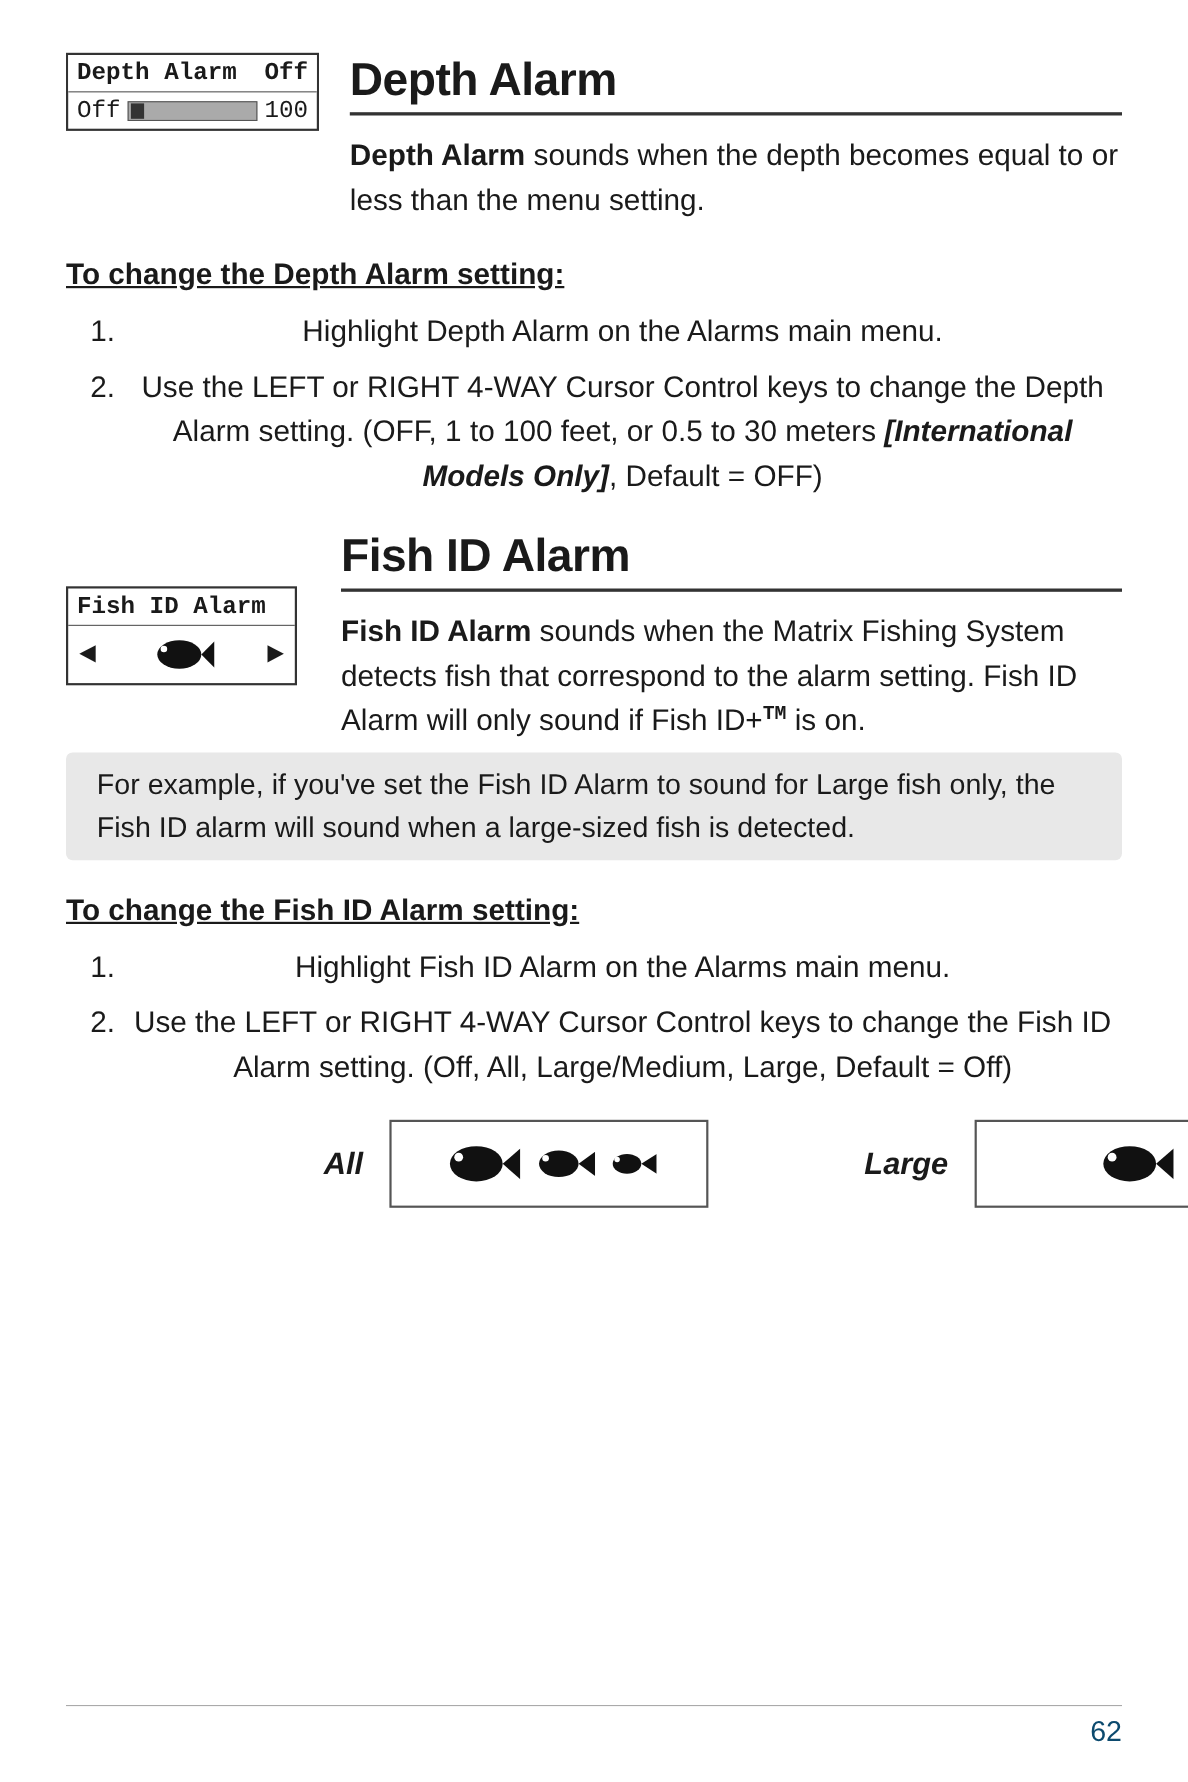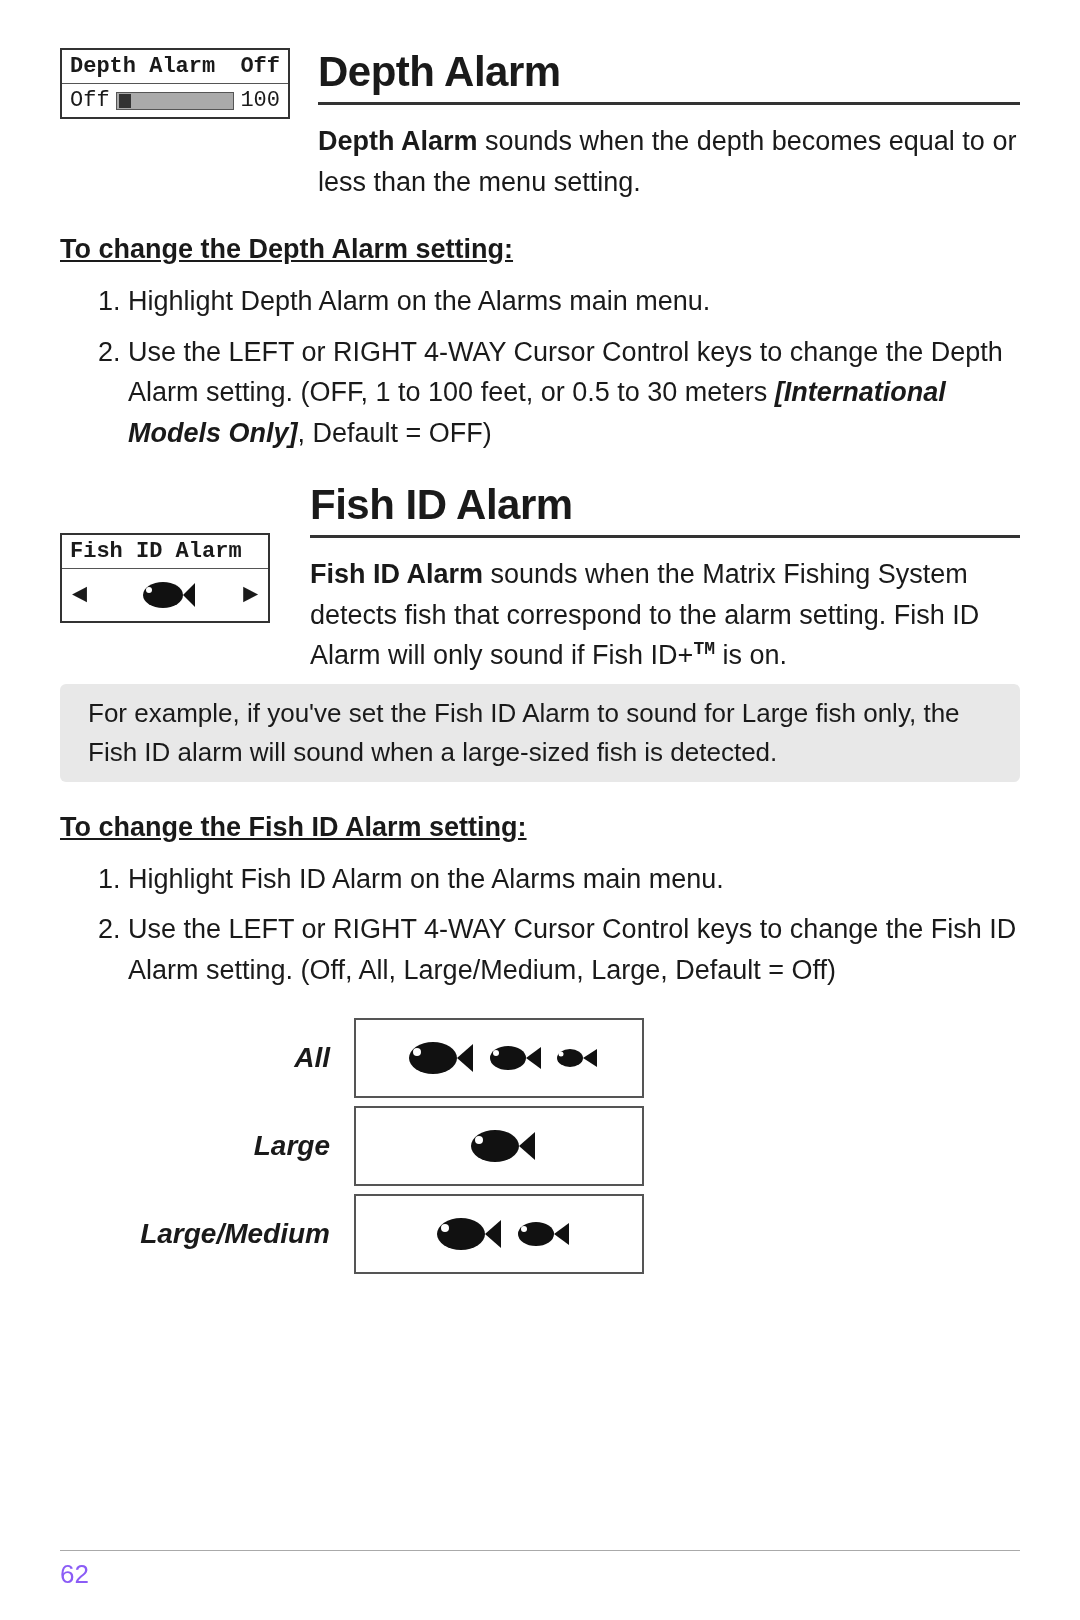--- a/index.html
+++ b/index.html
@@ -91,22 +91,23 @@
 
     
     .to-change-heading {
       font-size: 27px;
       font-weight: 900;
       text-decoration: underline;
       margin-bottom: 16px;
       margin-top: 10px;
     }
     ol {
-      margin-left: 68px;
+      margin-left: 52px;
       margin-bottom: 28px;
+      text-align: center;
     }
     ol li {
       font-size: 27px;
       line-height: 1.5;
       margin-bottom: 10px;
     }
     em {
       font-style: italic;
       font-weight: 700;
     }
@@ -155,21 +156,21 @@
       border-radius: 6px;
       padding: 10px 28px;
       margin-bottom: 30px;
       font-size: 26px;
       line-height: 1.5;
     }
 
     
     .fish-size-table {
       display: flex;
-      flex-direction: column;
+      flex-direction: row;
       gap: 8px;
       margin-left: 60px;
       margin-top: 10px;
     }
     .fish-size-row {
       display: flex;
       align-items: center;
       gap: 24px;
     }
     .fish-size-label {
@@ -189,24 +190,25 @@
       justify-content: center;
       gap: 10px;
     }
 
     
     .page-number {
       position: absolute;
       bottom: 30px;
       left: 60px;
       font-size: 26px;
-      color: #8b5cf6;
+      color: #0c4a6e;
       border-top: 1px solid #aaa;
       padding-top: 8px;
       width: calc(100% - 120px);
+      text-align: right;
     }
   </style>
 </head>
 <body>
 
 <div class="section-top">
 
   <div class="menu-widget">
     <div class="menu-widget-row header">
       <span>Depth  Alarm</span>

